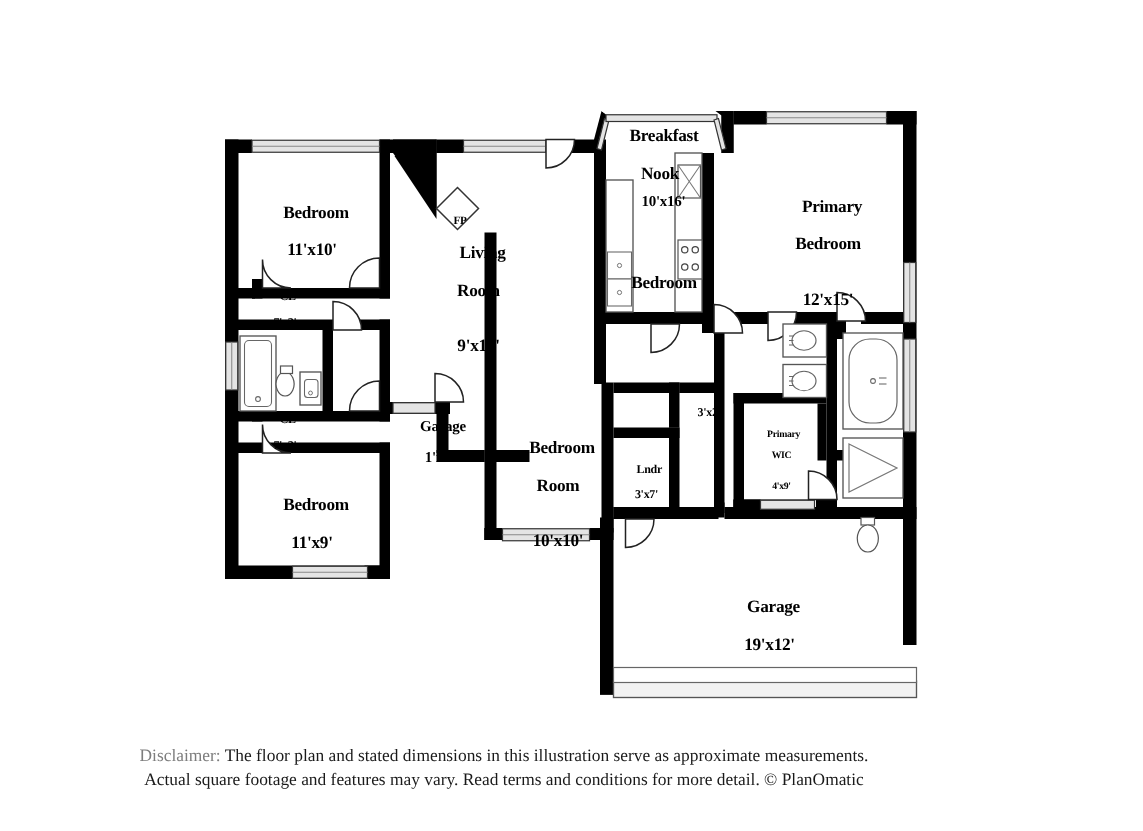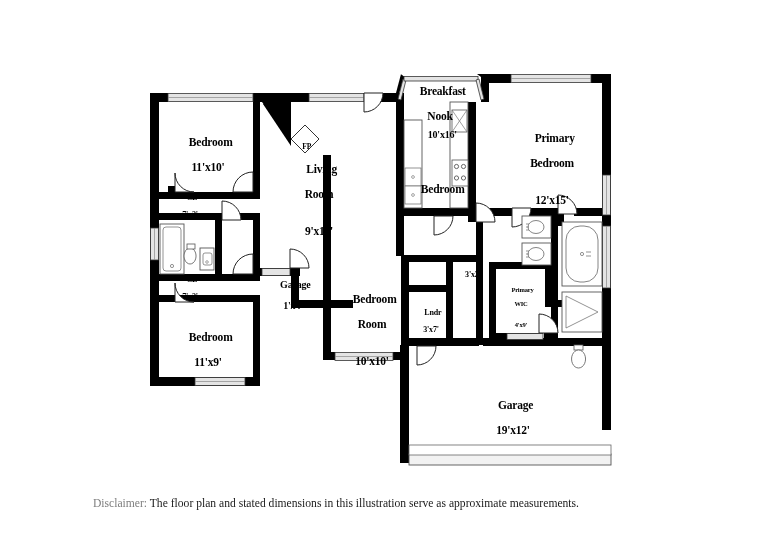--- a/index.html
+++ b/index.html
@@ -380,13 +380,14 @@
   <span class="dim">4'x9'</span>
 </div>
 
 <div class="label lg" style="left:458px; top:387px; width:110px;">
   <span>Garage</span>
   <span class="dim">19'x12'</span>
 </div>
 
 <div class="disclaimer" style="top:496px;">
   <span class="disc-line"><span class="disc-faded">Disclaimer:</span><span> The floor plan and stated dimensions in this illustration serve as approximate measurements.</span></span>
+  <span class="disc-line">Actual square footage and features may vary. Read terms and conditions for more detail. © PlanOmatic</span>
 </div>
 
 </body></html>

